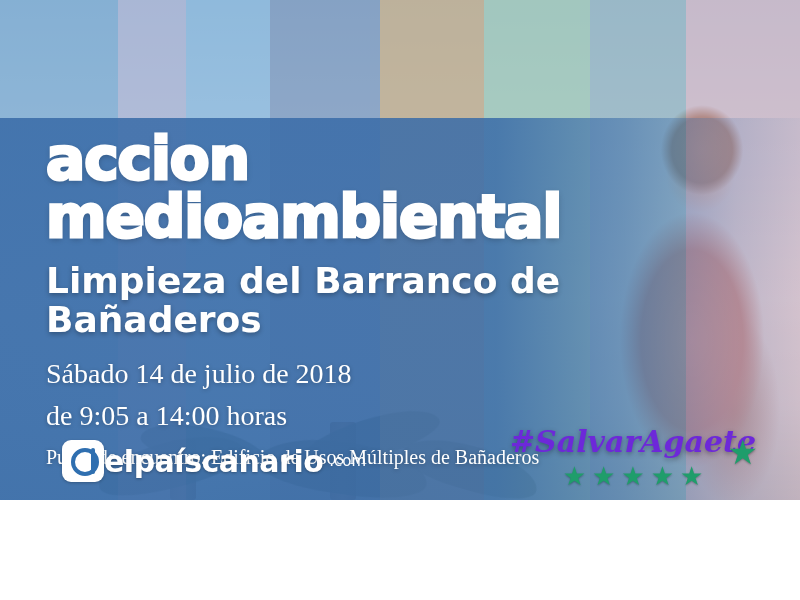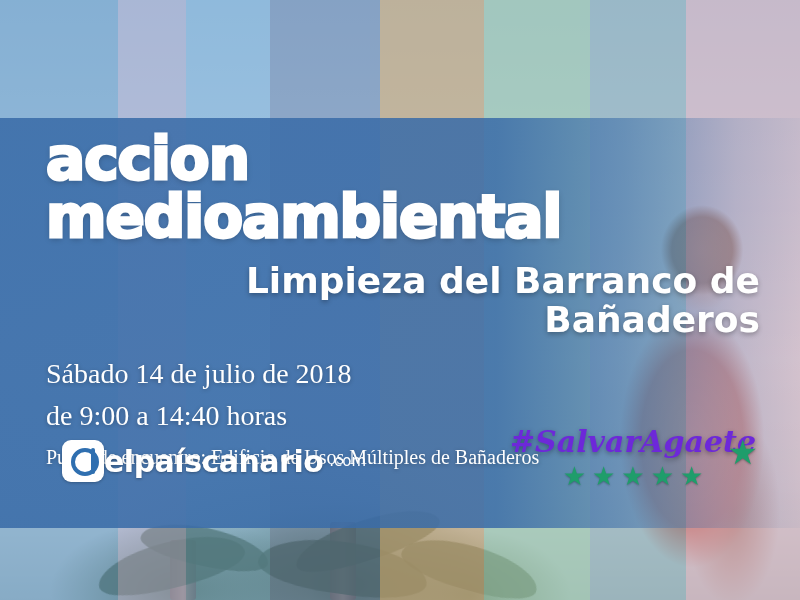--- a/index.html
+++ b/index.html
@@ -3,21 +3,21 @@
 <meta charset="utf-8">
 <style>
   html, body {
     margin: 0;
     padding: 0;
     background: #ffffff;
   }
   #poster {
     position: relative;
     width: 800px;
-    height: 600px;
+    height: 500px;
     overflow: hidden;
     font-family: "Liberation Sans", sans-serif;
   }
 
   
   .bg-photo {
     position: absolute;
     inset: 0;
     background:
       
@@ -97,21 +97,20 @@
     -webkit-text-stroke: 3px #ffffff;
   }
   .subhead {
     font-family: "DejaVu Sans", sans-serif;
     font-weight: 700;
     font-size: 36px;
     line-height: 1.08;
     color: #ffffff;
     margin: 0 0 18px 0;
     text-shadow: 0 2px 5px rgba(0,0,0,0.30);
-    text-align: right;
   }
   .date-line {
     font-family: "Liberation Serif", serif;
     font-size: 28px;
     color: #ffffff;
     margin: 0 0 10px 0;
     text-shadow: 0 1px 4px rgba(0,0,0,0.28);
   }
   .time-line {
     font-family: "Liberation Serif", serif;
@@ -242,21 +241,21 @@
     <div class="panel" style="width:96px; background:rgba(159,184,189,0.62);"></div>
     <div class="panel" style="width:114px;background:rgba(232,188,194,0.62);"></div>
   </div>
 
   <div class="band"></div>
 
   <div class="content">
     <h1 class="headline">accion medioambiental</h1>
     <h2 class="subhead">Limpieza del Barranco de Bañaderos</h2>
     <p class="date-line">Sábado 14 de julio de 2018</p>
-    <p class="time-line">de 9:00 a 14:40 horas</p>
+    <p class="time-line">de 9:05 a 14:00 horas</p>
     <p class="meet-line">Punto de encuentro: Edificio de Usos Múltiples de Bañaderos</p>
   </div>
 
   <div class="logo">
     <span class="logo-mark"></span>
     <span class="logo-text">elpaíscanario</span>
     <span class="logo-tld">.com</span>
   </div>
 
   <div class="hashtag-wrap">

